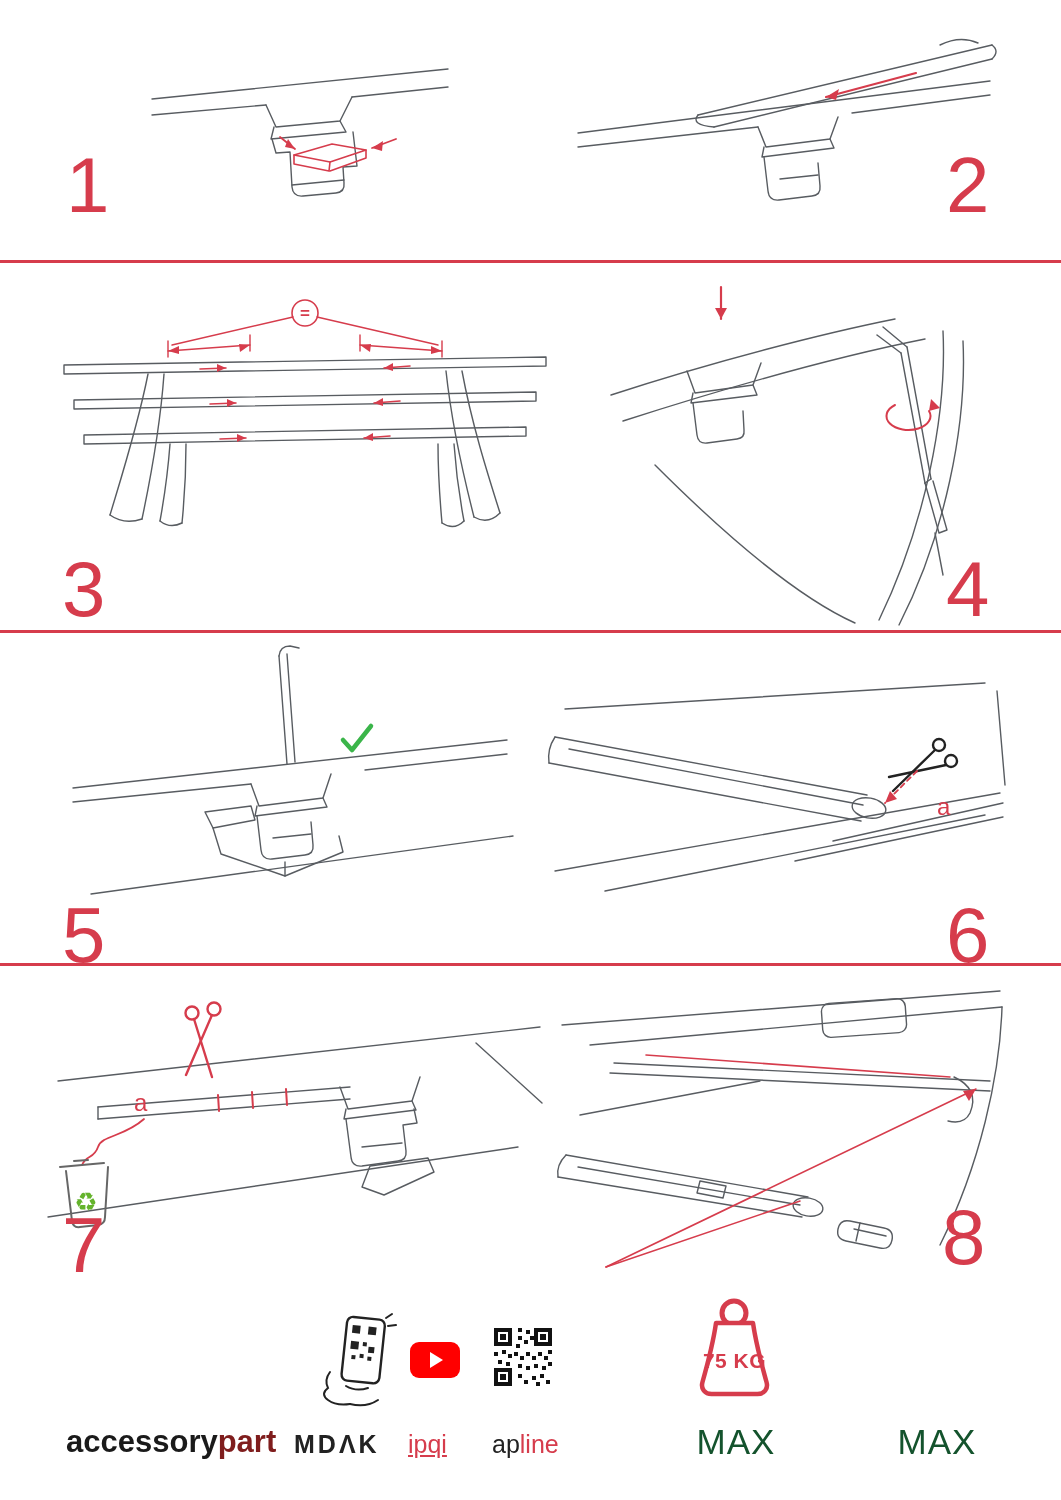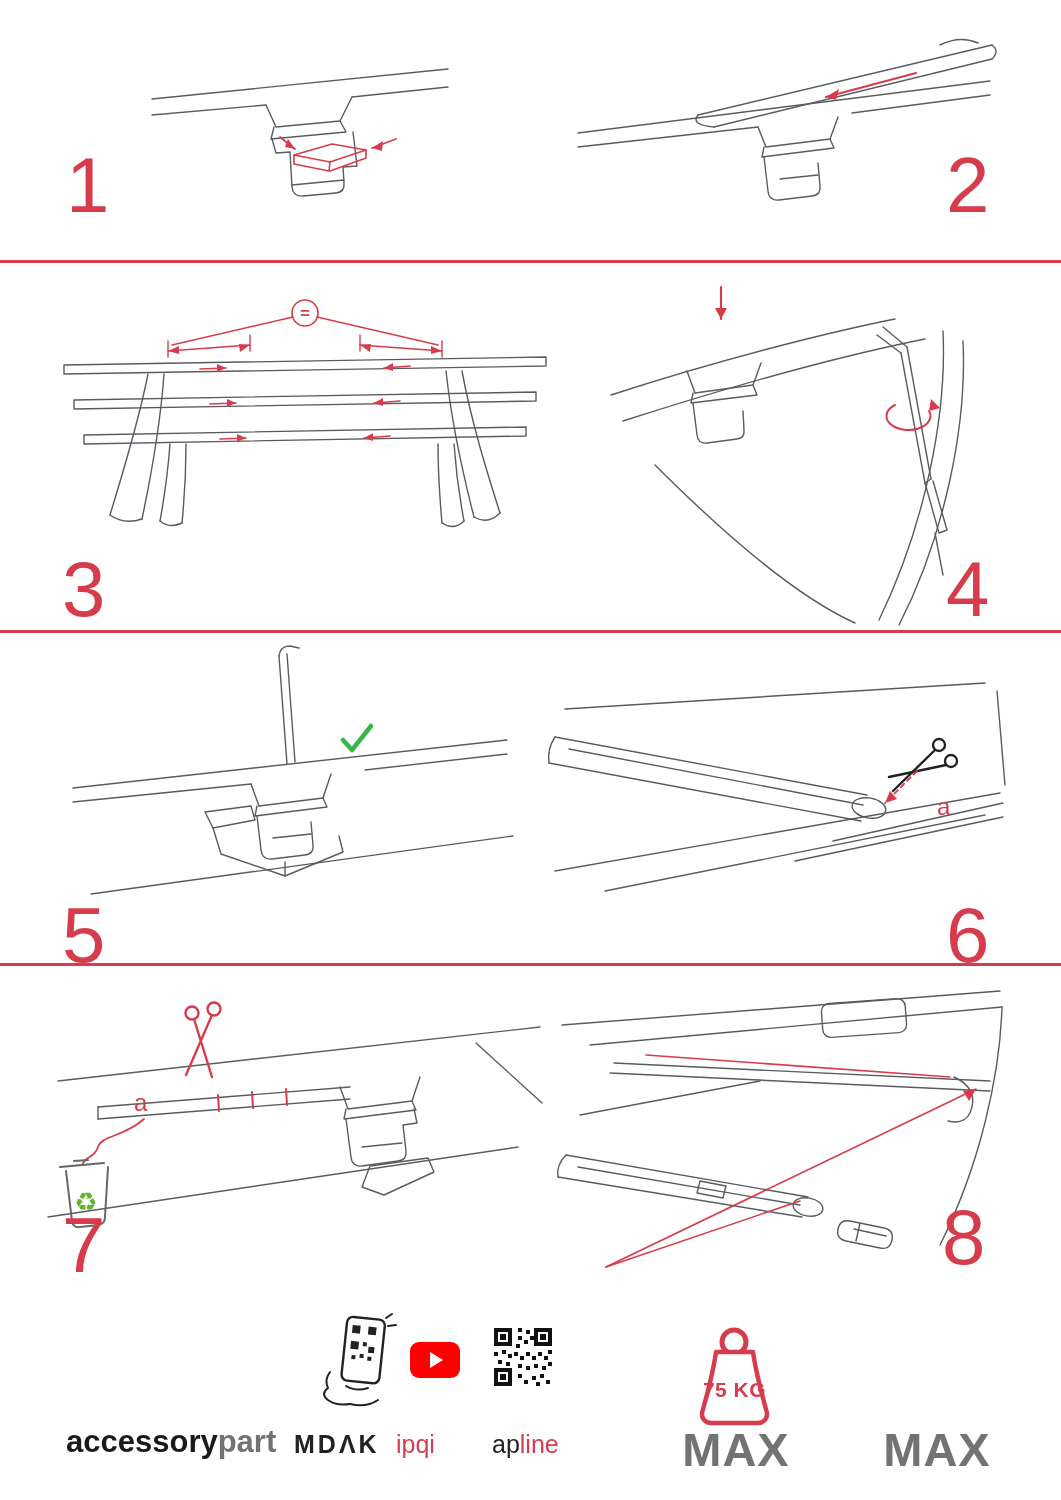--- a/index.html
+++ b/index.html
@@ -14,27 +14,27 @@
   .rf{fill:#d63c4c;stroke:none;}
   .eqtext{fill:#d63c4c;font-size:17px;font-weight:bold;text-anchor:middle;}
   .cutlabel{fill:#d63c4c;font-size:24px;}
   .recycle{fill:#64b32c;font-size:26px;}
   .wtext{fill:#d63c4c;font-size:21px;font-weight:bold;text-anchor:middle;letter-spacing:.5px;}
   .sgreen{fill:#3f9c35;font-size:13px;font-weight:bold;}
   .sorange{fill:#f5a100;font-size:13px;font-weight:bold;}
   .skmh{fill:#777;font-size:11px;text-anchor:middle;}
   .brand-title{position:absolute;left:64px;top:1330px;font-size:52px;font-weight:bold;color:#2b2e8c;letter-spacing:1px;font-family:"DejaVu Sans",sans-serif;}
   .wordmark{position:absolute;left:66px;top:1424px;font-size:31px;font-weight:bold;color:#1a1a1a;}
-  .wordmark .red{color:#737373;}
+  .wordmark .red{color:#7f1d1d;}
   .logo-text{position:absolute;font-size:25px;color:#222;}
   .mdak{left:294px;top:1430px;font-weight:bold;letter-spacing:3px;}
-  .ipqi{left:396px;top:1430px;color:#d63c4c;}
+  .ipqi{left:408px;top:1430px;color:#d63c4c;text-decoration:underline;}
   .apline{left:492px;top:1430px;}
   .apline .red{color:#d63c4c;}
-  .max-label{position:absolute;font-size:47px;font-weight:bold;color:#737373;text-align:center;letter-spacing:1px;}
+  .max-label{position:absolute;font-size:35px;font-weight:normal;color:#14532d;text-align:center;letter-spacing:1px;}
   .icon-abs{position:absolute;}
 </style>
 </head>
 <body>
 
 <div class="page">
 
   <div class="panel" style="left:140px;top:55px;">
     <svg width="320" height="190" viewBox="0 0 320 190">
       <g class="d" stroke-width="1.4">
@@ -353,21 +353,21 @@
         <rect x="26" y="48" width="4" height="4"></rect>
       <rect x="32" y="54" width="4" height="4"></rect>
         <rect x="40" y="50" width="4" height="4"></rect>
       <rect x="48" y="48" width="4" height="4"></rect>
         <rect x="54" y="54" width="4" height="4"></rect>
       <rect x="44" y="56" width="4" height="4"></rect>
     </svg>
   </div>
   <div class="logo-text apline"><span>ap</span><span class="red">line</span></div>
 
-  <div class="icon-abs" style="left:672px;top:1325px;">
+  <div class="icon-abs" style="left:672px;top:1296px;">
     <svg width="125" height="112" viewBox="0 0 125 112">
       <circle cx="62" cy="17" r="12" stroke="#d63c4c" stroke-width="5" fill="none"></circle>
       <path d="M44 27 C 41 48 35 70 30.5 86 C 28.5 93 33 98 39.5 98 L 85.5 98 C 92 98 96.5 93 94.5 86 C 90 70 84 48 81 27 Z" stroke="#d63c4c" stroke-width="4.5" fill="#fff" stroke-linejoin="round"></path>
       <text x="62.5" y="72" class="wtext">75 KG</text>
     </svg>
   </div>
   <div class="max-label" style="left:668px;top:1422px;width:136px;">MAX</div>
 
   <div class="max-label" style="left:872px;top:1422px;width:130px;">MAX</div>
 

